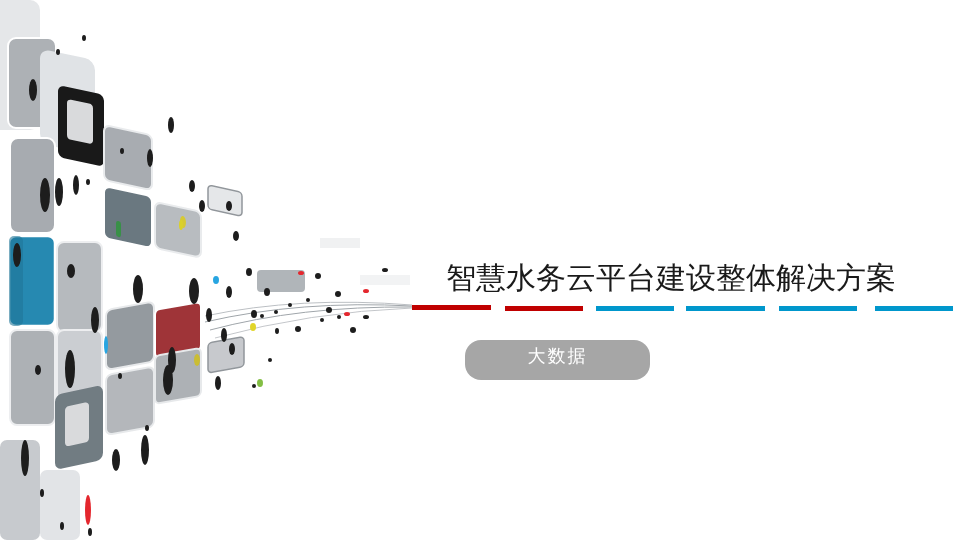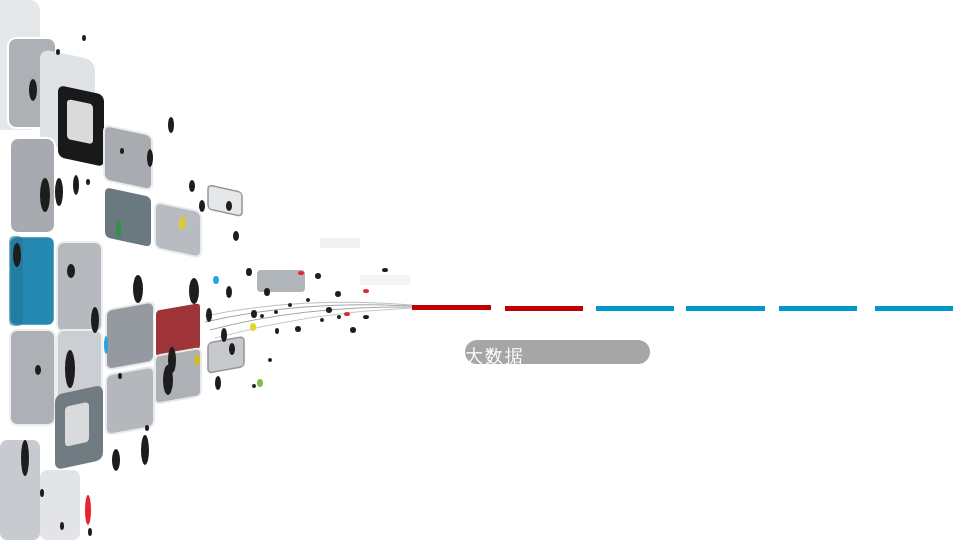--- a/index.html
+++ b/index.html
@@ -10,22 +10,22 @@
   }
   .slide { position: absolute; left: 0; top: 0; width: 960px; height: 540px; background: #fff; }
   .art { position: absolute; left: 0; top: 0; width: 420px; height: 540px; }
   .title {
     position: absolute; left: 446px; top: 258px;
     font-size: 30px; color: #1a1a1a; letter-spacing: 0px; white-space: nowrap;
     line-height: 40px;
   }
   .seg { position: absolute; height: 5px; }
   .pill {
-    position: absolute; height: 24px; border-radius: 16px;
-    color: #ffffff; font-size: 18px; line-height: 31px; 
+    position: absolute; height: 40px; border-radius: 16px;
+    color: #ffffff; font-size: 18px; line-height: 31px; text-align: center;
     cursor: pointer; letter-spacing: 2px;
   }
 </style>
 </head>
 <body>
 
 <div class="slide">
 
   <svg class="art" viewBox="0 0 420 540" xmlns="http://www.w3.org/2000/svg">
     <g opacity="0.95">
@@ -158,20 +158,21 @@
       <ellipse cx="260" cy="383" rx="3" ry="4" fill="#7dbb3a"></ellipse>
       <ellipse cx="88" cy="510" rx="3" ry="15" fill="#e31c23"></ellipse>
       <ellipse cx="301" cy="273" rx="3" ry="2" fill="#e31c23"></ellipse>
       <ellipse cx="347" cy="314" rx="3" ry="2" fill="#e31c23"></ellipse>
       <ellipse cx="366" cy="291" rx="3" ry="2" fill="#e31c23"></ellipse>
       <ellipse cx="106" cy="345" rx="2" ry="9" fill="#1da1e0"></ellipse>
       <ellipse cx="181" cy="225" rx="2" ry="5" fill="#d9cf1e"></ellipse>
     </g>
   </svg>
 
+  <div class="title">智慧水务云平台建设整体解决方案</div>
 
   <div>
     <div class="seg" style="left:412px; top:305px; width:79px; background:#c00000;"></div>
     <div class="seg" style="left:505px; top:306px; width:78px; background:#c00000;"></div>
     <div class="seg" style="left:596px; top:306px; width:78px; background:#0097cc;"></div>
     <div class="seg" style="left:686px; top:306px; width:79px; background:#0097cc;"></div>
     <div class="seg" style="left:779px; top:306px; width:78px; background:#0097cc;"></div>
     <div class="seg" style="left:875px; top:306px; width:78px; background:#0097cc;"></div>
   </div>
 

